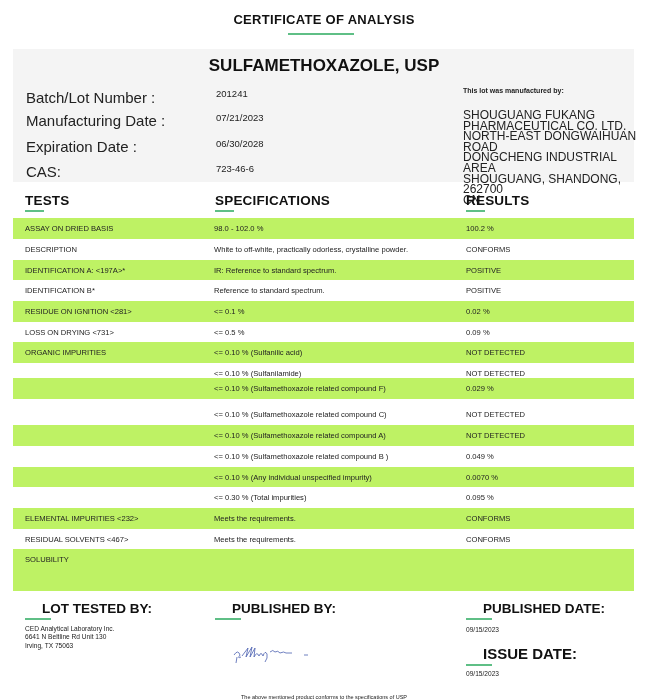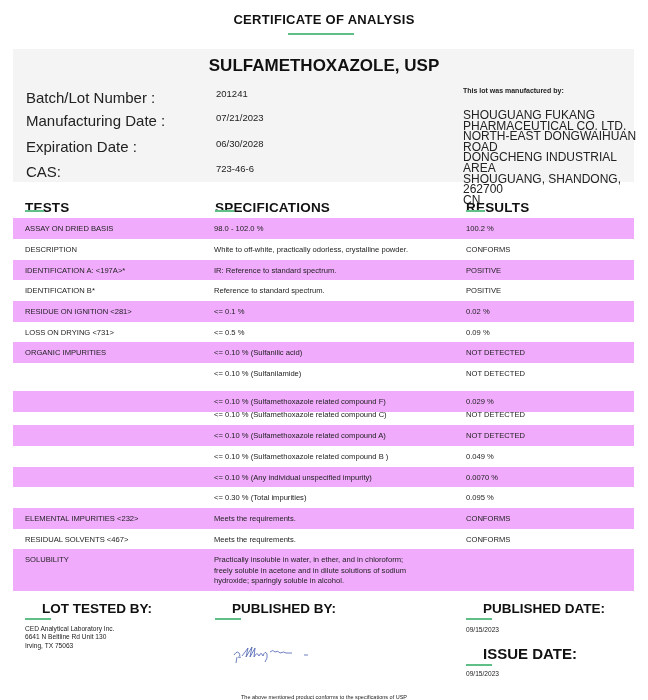--- a/index.html
+++ b/index.html
@@ -24,27 +24,27 @@
     }
     .product-name {
       position: absolute; top: 56px; left: 0; width: 648px;
       text-align: center; font-weight: bold; font-size: 17px; color: #111;
     }
     .info-label { position: absolute; left: 26px; font-size: 15px; color: #222; }
     .info-value { position: absolute; left: 216px; font-size: 9.5px; color: #222; text-align: right; }
     .mfr-heading { position: absolute; top: 87px; left: 463px; font-size: 7px; font-weight: bold; color: #222; }
     .mfr-lines { position: absolute; top: 110px; left: 463px; font-size: 12px; line-height: 10.6px; color: #222; }
     .col-head {
-      position: absolute; top: 193px; font-weight: bold; font-size: 13.5px; color: #111; letter-spacing: 0.2px; margin-top: 7px;
+      position: absolute; top: 193px; font-weight: bold; font-size: 13.5px; color: #111; letter-spacing: 0.2px;
     }
     .col-head-ul { position: absolute; top: 210px; height: 2px; width: 19px; background: #5fbf86; }
     .row {
       position: absolute; left: 13px; width: 621px; height: 20.7px; font-size: 7.6px; color: #222;
     }
-    .row.shaded { background: #f0abfc; }
+    .row.shaded { background: #bef264; }
     .row .c1 { position: absolute; left: 12px; top: 6px; }
     .row .c2 { position: absolute; left: 201px; top: 6px; line-height: 10.6px; }
     .row .c3 { position: absolute; left: 453px; top: 6px; }
     .foot-head { position: absolute; top: 601px; font-weight: bold; font-size: 13.5px; color: #111; padding-left: 17px; }
     .foot-ul { position: absolute; height: 2px; width: 26px; background: #5fbf86; }
     .foot-text { position: absolute; font-size: 6.6px; line-height: 8.4px; color: #222; }
     .signature { position: absolute; top: 643px; left: 232px; width: 100px; height: 22px; }
     .footnote { position: absolute; top: 694px; left: 0; width: 648px; text-align: center; font-size: 5.5px; color: #222; }
   </style>
 </head>
@@ -116,21 +116,21 @@
   <div class="row shaded" style="top:342.3px">
       <span class="c1">ORGANIC IMPURITIES</span>
       <span class="c2">&lt;= 0.10 % (Sulfanilic acid)</span>
       <span class="c3">NOT DETECTED</span>
     </div>
   <div class="row" style="top:363px">
       <span class="c1"></span>
       <span class="c2">&lt;= 0.10 % (Sulfanilamide)</span>
       <span class="c3">NOT DETECTED</span>
     </div>
-  <div class="row shaded" style="top:391px">
+  <div class="row shaded" style="top:378px">
       <span class="c1"></span>
       <span class="c2">&lt;= 0.10 % (Sulfamethoxazole related compound F)</span>
       <span class="c3">0.029 %</span>
     </div>
   <div class="row" style="top:404.4px">
       <span class="c1"></span>
       <span class="c2">&lt;= 0.10 % (Sulfamethoxazole related compound C)</span>
       <span class="c3">NOT DETECTED</span>
     </div>
   <div class="row shaded" style="top:425.1px">
@@ -158,25 +158,20 @@
       <span class="c2">Meets the requirements.</span>
       <span class="c3">CONFORMS</span>
     </div>
   <div class="row" style="top:528.6px">
       <span class="c1">RESIDUAL SOLVENTS &lt;467&gt;</span>
       <span class="c2">Meets the requirements.</span>
       <span class="c3">CONFORMS</span>
     </div>
   <div class="row shaded" style="top:549.3px; height:42px">
     <span class="c1">SOLUBILITY</span>
-    <span class="c2">
-      <div>Practically insoluble in water, in ether, and in chloroform;</div>
-      <div>freely soluble in acetone and in dilute solutions of sodium</div>
-      <div>hydroxide; sparingly soluble in alcohol.</div>
-    </span>
     <span class="c3"></span>
   </div>
 </div>
 
 <div class="foot-head" style="left:25px">LOT TESTED BY:</div>
 <div class="foot-ul" style="left:25px; top:618px"></div>
 <div class="foot-text" style="left:25px; top:625px">
   <div>CED Analytical Laboratory Inc.</div>
   <div>6641 N Beltline Rd Unit 130</div>
   <div>Irving, TX 75063</div>

